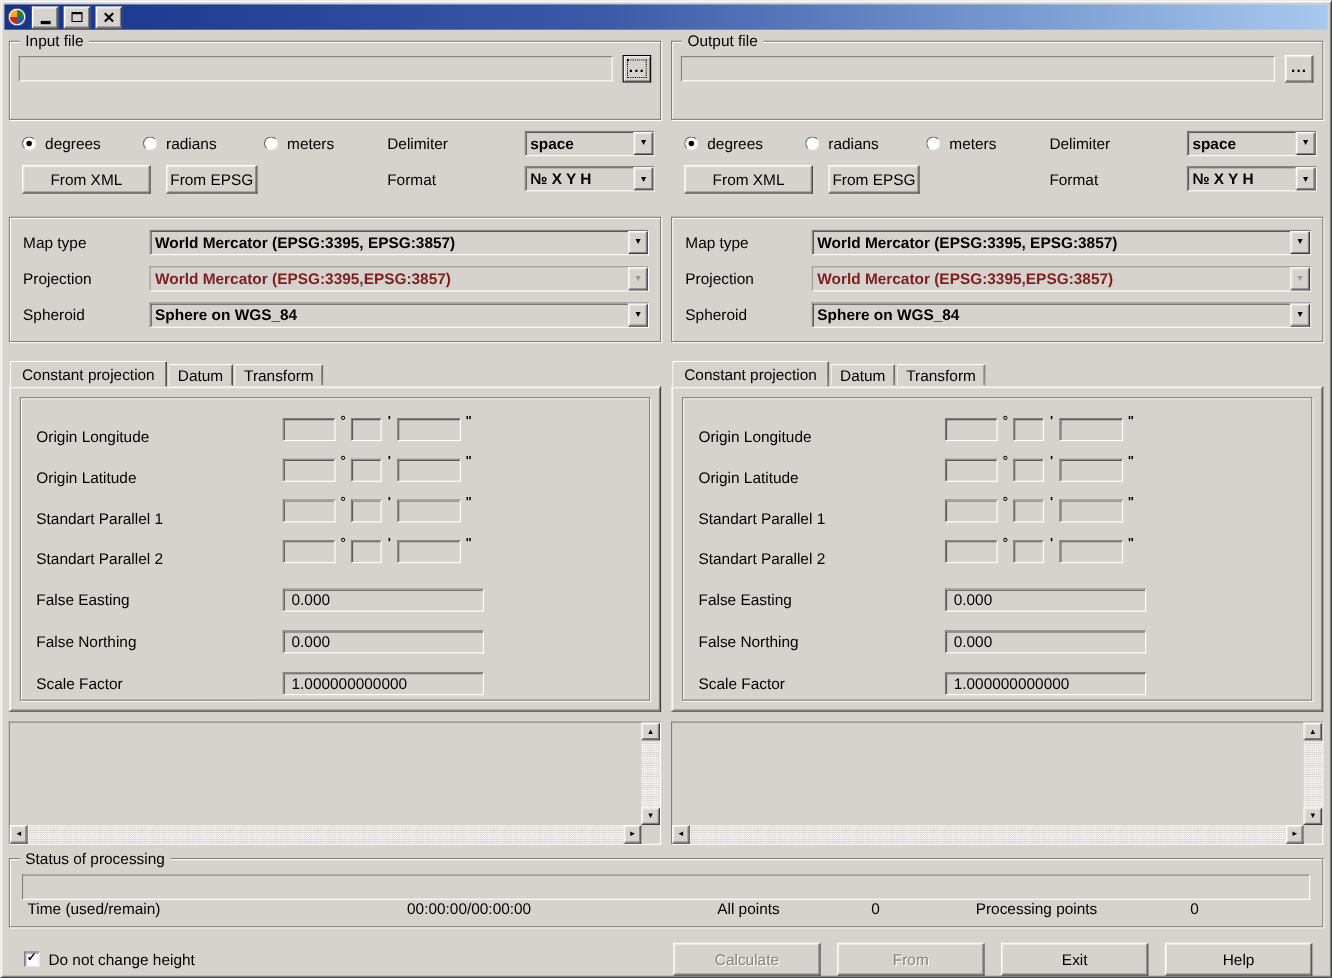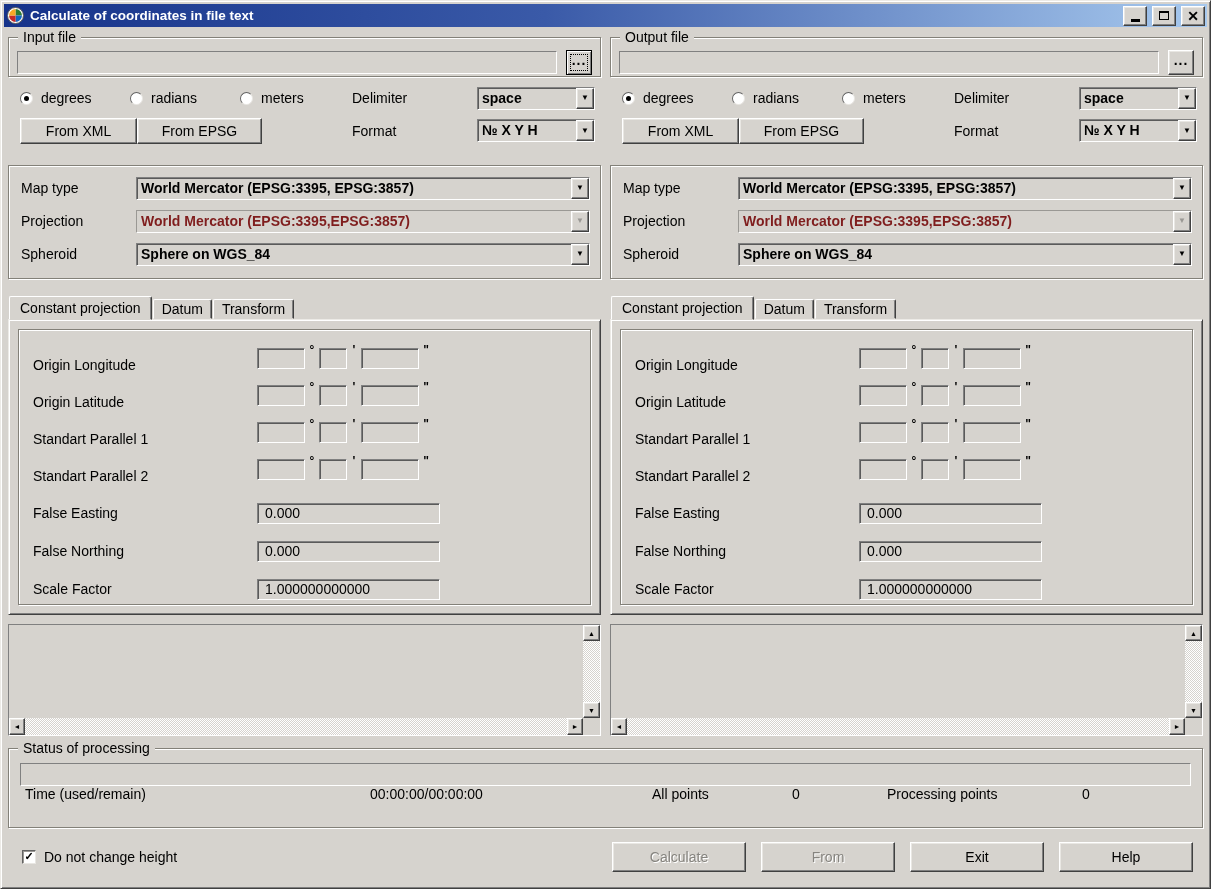--- a/index.html
+++ b/index.html
@@ -63,42 +63,42 @@
   .gb-title{
     position:absolute; top:-10px; left:9px; background:var(--bg);
     padding:0 5px; font-size:14px; line-height:18px; white-space:nowrap;
   }
 
   
   .client{height:calc(100% - 23px); display:flex; flex-direction:column; padding:2px 4px 4px;}
   .panels{display:flex; gap:9px;}
   .panel{flex:1; min-width:0; display:flex; flex-direction:column;}
 
-  .file-group{height:40px; margin-top:8px; padding:12px 8px 0 8px;}
+  .file-group{height:72px; margin-top:8px; padding:12px 8px 0 8px;}
   .file-row{display:flex; gap:9px; align-items:center;}
   .file-input{flex:1; height:23px; font:inherit; padding:0 4px; outline:none;}
   .browse-btn{width:26px; height:25px; font-weight:bold; letter-spacing:1px;
     display:flex; align-items:center; justify-content:center; position:relative; cursor:default;
     padding-bottom:6px;}
   .browse-btn.focused{border:1px solid #000; box-shadow: inset 1px 1px 0 #fff, inset -1px -1px 0 #808080;}
   .browse-btn.focused::after{content:""; position:absolute; inset:3px; border:1px dotted #000;}
 
   .unit-row{display:flex; align-items:center; height:24px; margin-top:9px; padding:0 6px 0 12px;}
   .left-slot{width:332px; display:flex; align-items:center;}
   .mid-label{width:125px; white-space:nowrap;}
   .radio-item{display:flex; align-items:center; gap:8px; width:110px; cursor:default;}
   .radio{width:13px; height:13px; border-radius:50%; background:#fff; flex:0 0 auto;
     border:1px solid; border-color:#636363 #e8e6e2 #e8e6e2 #636363; position:relative;}
   .radio.checked::after{content:""; position:absolute; left:3px; top:3px; width:5px; height:5px;
     border-radius:50%; background:#000;}
 
   .src-row{display:flex; align-items:center; height:27px; margin-top:7px; padding:0 6px 0 12px;}
   .push-btn{height:26px; display:flex; align-items:center; justify-content:center;
     font:inherit; cursor:default;}
-  .btn-xml{width:117px;} .btn-epsg{width:125px; }
+  .btn-xml{width:117px;} .btn-epsg{width:83px; margin-left:14px;}
 
   .combo{width:118px; height:23px; display:flex; align-items:stretch; position:relative; cursor:default;font-weight:bold;}
   .combo-text{flex:1; padding:2px 2px 0 4px; white-space:nowrap; overflow:hidden;}
   .combo-btn{width:18px; display:flex; align-items:center; justify-content:center; flex:0 0 auto;}
   .combo-arrow{font-size:8px; line-height:1;}
   .combo.disabled .combo-text{color:#7f1d1d;}
   .combo.disabled{border-color:#9a9894 #fff #fff #9a9894; box-shadow:none;}
   .combo.disabled .combo-arrow{color:#9a9894;}
 
   .map-frame{margin-top:21px; padding:10px 10px 12px 12px; display:flex; flex-direction:column; gap:9px;}
@@ -175,21 +175,20 @@
 <div class="window">
 
   <div class="titlebar">
     <svg class="app-icon" viewBox="0 0 17 17">
       <circle cx="8.5" cy="8.5" r="8" fill="#fff" stroke="#5a5a5a" stroke-width="1"></circle>
       <path d="M8.5 2 A6.5 6.5 0 0 1 15 8.5 L8.5 8.5 Z" fill="#2e7d32"></path>
       <path d="M15 8.5 A6.5 6.5 0 0 1 8.5 15 L8.5 8.5 Z" fill="#1565c0"></path>
       <path d="M8.5 15 A6.5 6.5 0 0 1 2 8.5 L8.5 8.5 Z" fill="#c62828"></path>
       <path d="M2 8.5 A6.5 6.5 0 0 1 8.5 2 L8.5 8.5 Z" fill="#f9a825"></path>
     </svg>
-    <div class="title-text">Calculate of coordinates in file text</div>
     <div class="winbtn">
         <span class="glyph-min"></span>
       </div>
     <div class="winbtn">
         <span class="glyph-max"></span>
       </div>
     <div class="winbtn">
         <span class="glyph-close">✕</span>
       </div>
   </div>

